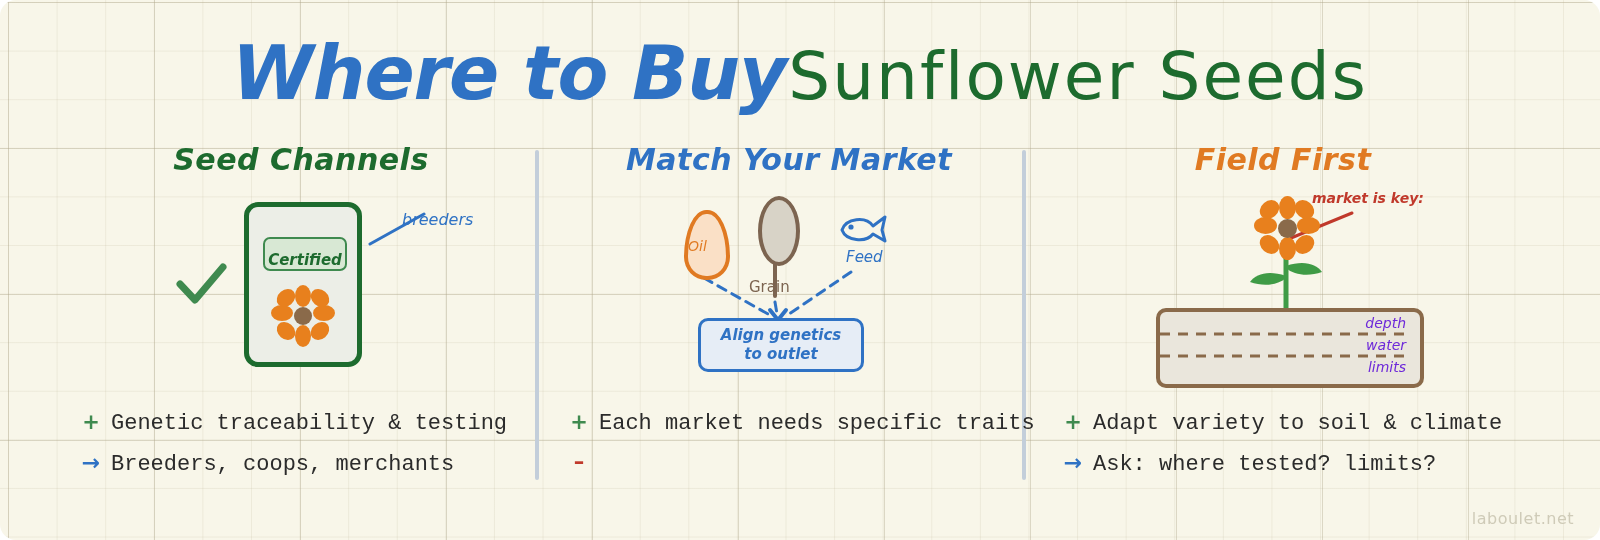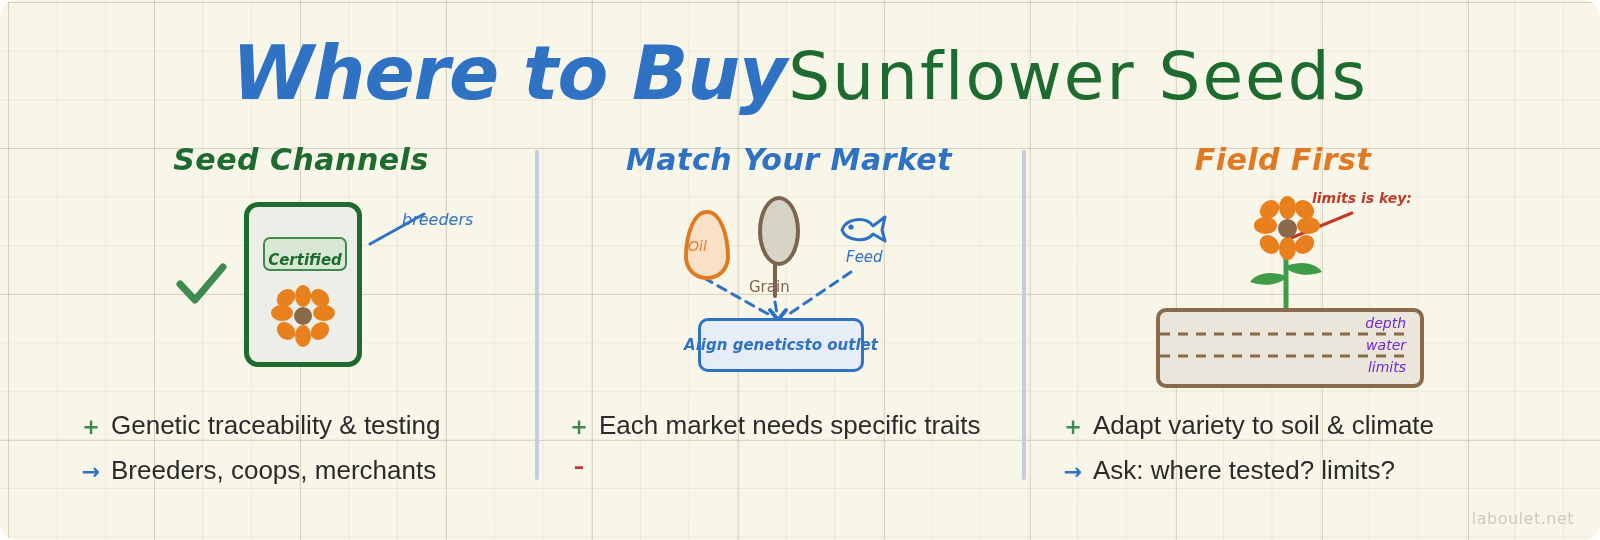--- a/index.html
+++ b/index.html
@@ -112,21 +112,21 @@
   }
   #fish{position:absolute;left:290px;top:22px;}
   #feed-label{
     position:absolute;left:300px;top:58px;
     font-family:"DejaVu Sans",sans-serif;font-style:italic;font-size:15px;
     color:#2f72c4;white-space:nowrap;
   }
   #align-box{
     position:absolute;left:152px;top:128px;width:160px;height:48px;
     border:3px solid #2f72c4;border-radius:10px;background:#e6edf6;
-    display:flex;flex-direction:row;align-items:center;justify-content:center;
+    display:flex;flex-direction:column;align-items:center;justify-content:center;
   }
   .align-line{
     font-family:"DejaVu Sans",sans-serif;font-style:italic;font-weight:bold;
     font-size:15px;color:#2f72c4;line-height:1.25;white-space:nowrap;
   }
 
   
   #soil{
     position:absolute;left:116px;top:118px;width:260px;height:72px;
     border:4px solid #8a6a4a;border-radius:10px;background:#eae6dc;
@@ -142,21 +142,21 @@
     font-size:14px;color:#c0392b;white-space:nowrap;
   }
 
   
   .bullets{position:absolute;top:268px;left:22px;width:470px;}
   .bline{display:flex;align-items:baseline;gap:9px;margin-bottom:14px;white-space:nowrap;}
   .bmark{font-family:"DejaVu Sans",sans-serif;font-weight:bold;font-size:21px;width:22px;text-align:center;}
   .m-plus{color:#3f8a4f;}
   .m-minus{color:#c0392b;}
   .m-arrow{color:#2f72c4;font-size:22px;}
-  .btext{font-family:Liberation Sans, sans-serif;font-size:26px;color:#2b2b2b;}
+  .btext{font-family:Liberation Mono, monospace;font-size:22px;color:#2b2b2b;}
 
   #watermark{
     position:absolute;right:26px;bottom:12px;
     font-family:"DejaVu Sans",sans-serif;font-size:16px;
     color:#cfcbb8;letter-spacing:.5px;
   }
 </style>
 </head>
 <body>
 
@@ -253,21 +253,21 @@
         <span class="bmark m-minus">–</span>
       </div>
     </div>
   </div>
 
   <div class="col" id="col2">
     <div class="col-head" id="head2">Field First</div>
 
     <div class="stage">
 
-      <span id="ctx-label">limits is key:</span>
+      <span id="ctx-label">market is key:</span>
       <svg style="position:absolute;left:248px;top:18px;" width="70" height="34">
         <line x1="3" y1="30" x2="64" y2="5" stroke="#c0392b" stroke-width="3" stroke-linecap="round"></line>
       </svg>
 
       <svg width="486" height="250" style="position:absolute;left:0;top:0;">
         <line x1="246" y1="52" x2="246" y2="132" stroke="#3f9b46" stroke-width="5" stroke-linecap="round"></line>
         <path d="M246 86 C228 80, 216 84, 210 92 C224 97, 238 95, 246 88 Z" fill="#3f9b46"></path>
         <path d="M246 76 C264 70, 276 74, 282 82 C268 87, 254 85, 246 78 Z" fill="#3f9b46"></path>
         <path d="M246 132 L246 148" stroke="#8a6a4a" stroke-width="4" stroke-linecap="round"></path>
         <path d="M246 138 L230 172" stroke="#8a6a4a" stroke-width="4" stroke-linecap="round"></path>

